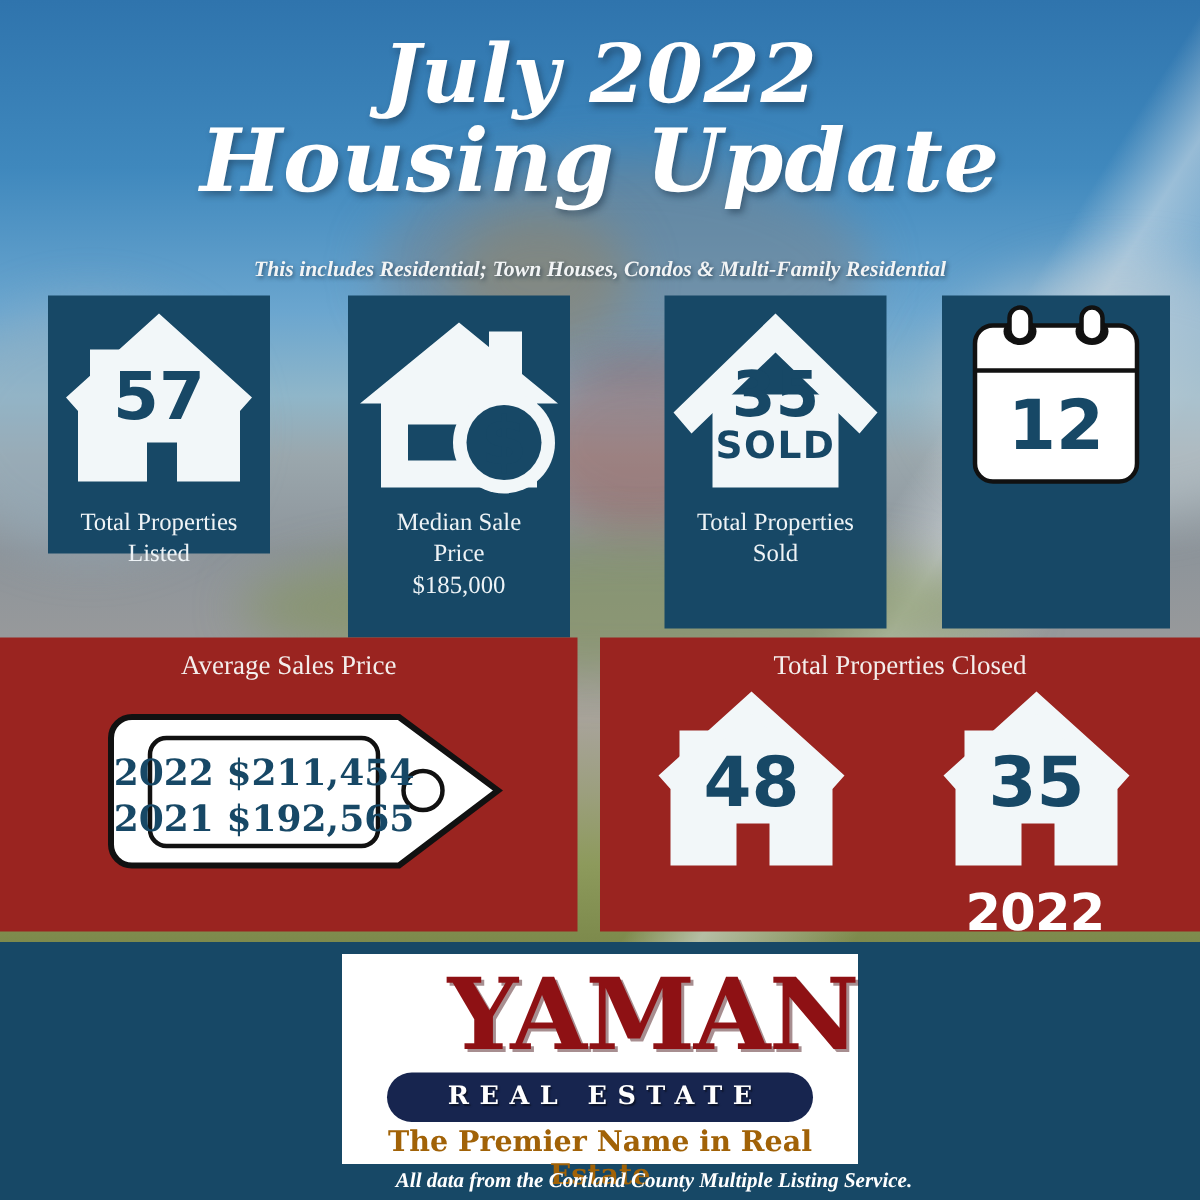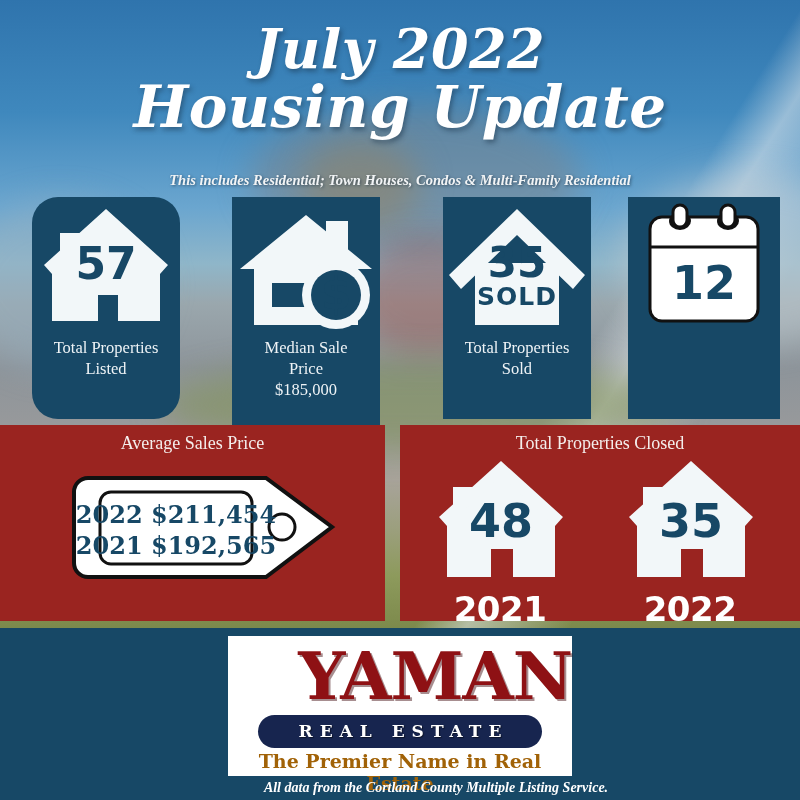--- a/index.html
+++ b/index.html
@@ -46,21 +46,21 @@
 
   
   .cards{position:absolute;left:0;top:197px;width:800px;height:228px;}
   .card{position:absolute;top:0;background:#174866;}
   .card .icon{position:absolute;left:0;top:6px;width:100%;height:128px;}
   .card .caption{
     position:absolute;left:4px;right:4px;top:140px;text-align:center;
     color:#eef3f6;font-family:"Liberation Serif", serif;
     font-size:16.5px;line-height:21px;
   }
-  #card1{left:32px;width:148px;height:222px;border-radius:26px;}
+  #card1{left:32px;width:148px;height:172px;}
   #card2{left:232px;width:148px;height:228px;}
   #card3{left:443px;width:148px;height:222px;}
   #card4{left:628px;width:152px;height:222px;}
   #card2 .caption{top:140px;}
   .num{font-family:"DejaVu Sans", sans-serif;font-weight:bold;fill:#174866;}
 
   
   .redband{position:absolute;left:0;top:425px;width:800px;height:203px;}
   .redpanel{position:absolute;top:0;height:196px;background:#9a2420;}
   #redleft{left:0;width:385px;}
@@ -210,21 +210,20 @@
     <div class="redpanel" id="redright">
       <div class="panel-title">Total Properties Closed</div>
 
       <div class="closed" id="closed2021">
         <svg viewBox="0 0 150 138" width="150" height="138">
           <path d="M22 62 L76 12 L130 62 L130 122 L88 122 L88 94 L66 94 L66 122 L22 122 Z" fill="#F2F7F9"></path>
           <path d="M14 62 L76 6 L138 62 L130 71 L76 21 L22 71 Z" fill="#F2F7F9"></path>
           <path d="M28 32 L48 32 L48 48 L28 50 Z" fill="#F2F7F9"></path>
           <text class="num" x="76" y="82" font-size="46" text-anchor="middle">48</text>
         </svg>
-        <div class="yr">2021</div>
       </div>
 
       <div class="closed" id="closed2022">
         <svg viewBox="0 0 150 138" width="150" height="138">
           <path d="M22 62 L76 12 L130 62 L130 122 L88 122 L88 94 L66 94 L66 122 L22 122 Z" fill="#F2F7F9"></path>
           <path d="M14 62 L76 6 L138 62 L130 71 L76 21 L22 71 Z" fill="#F2F7F9"></path>
           <path d="M28 32 L48 32 L48 48 L28 50 Z" fill="#F2F7F9"></path>
           <text class="num" x="76" y="82" font-size="46" text-anchor="middle">35</text>
         </svg>
         <div class="yr">2022</div>

